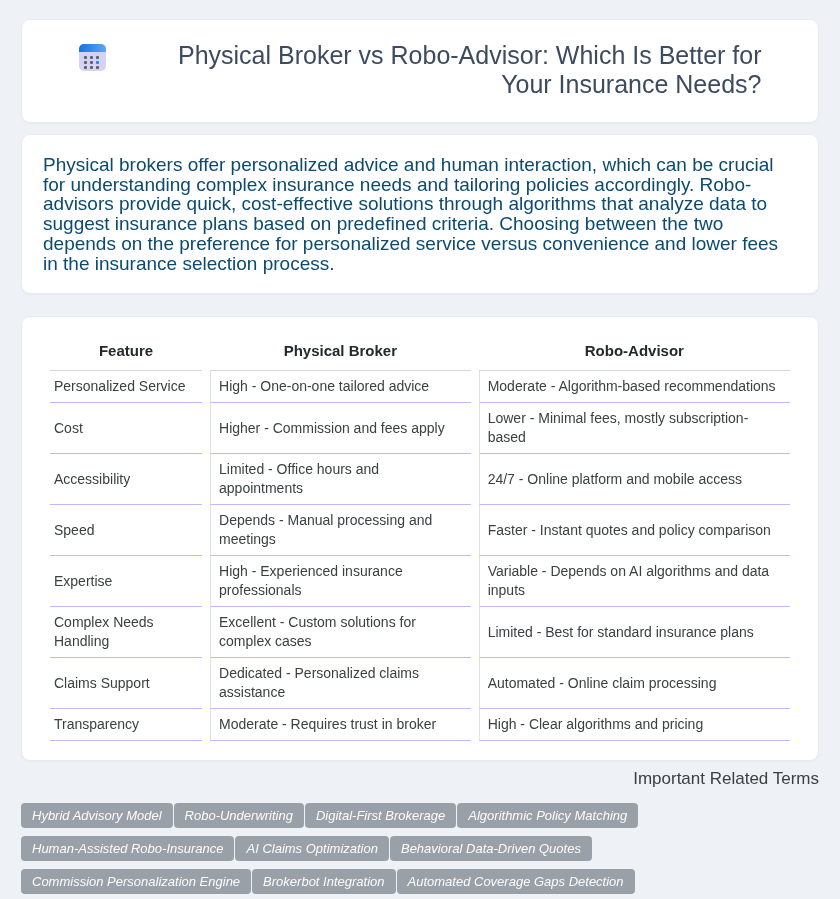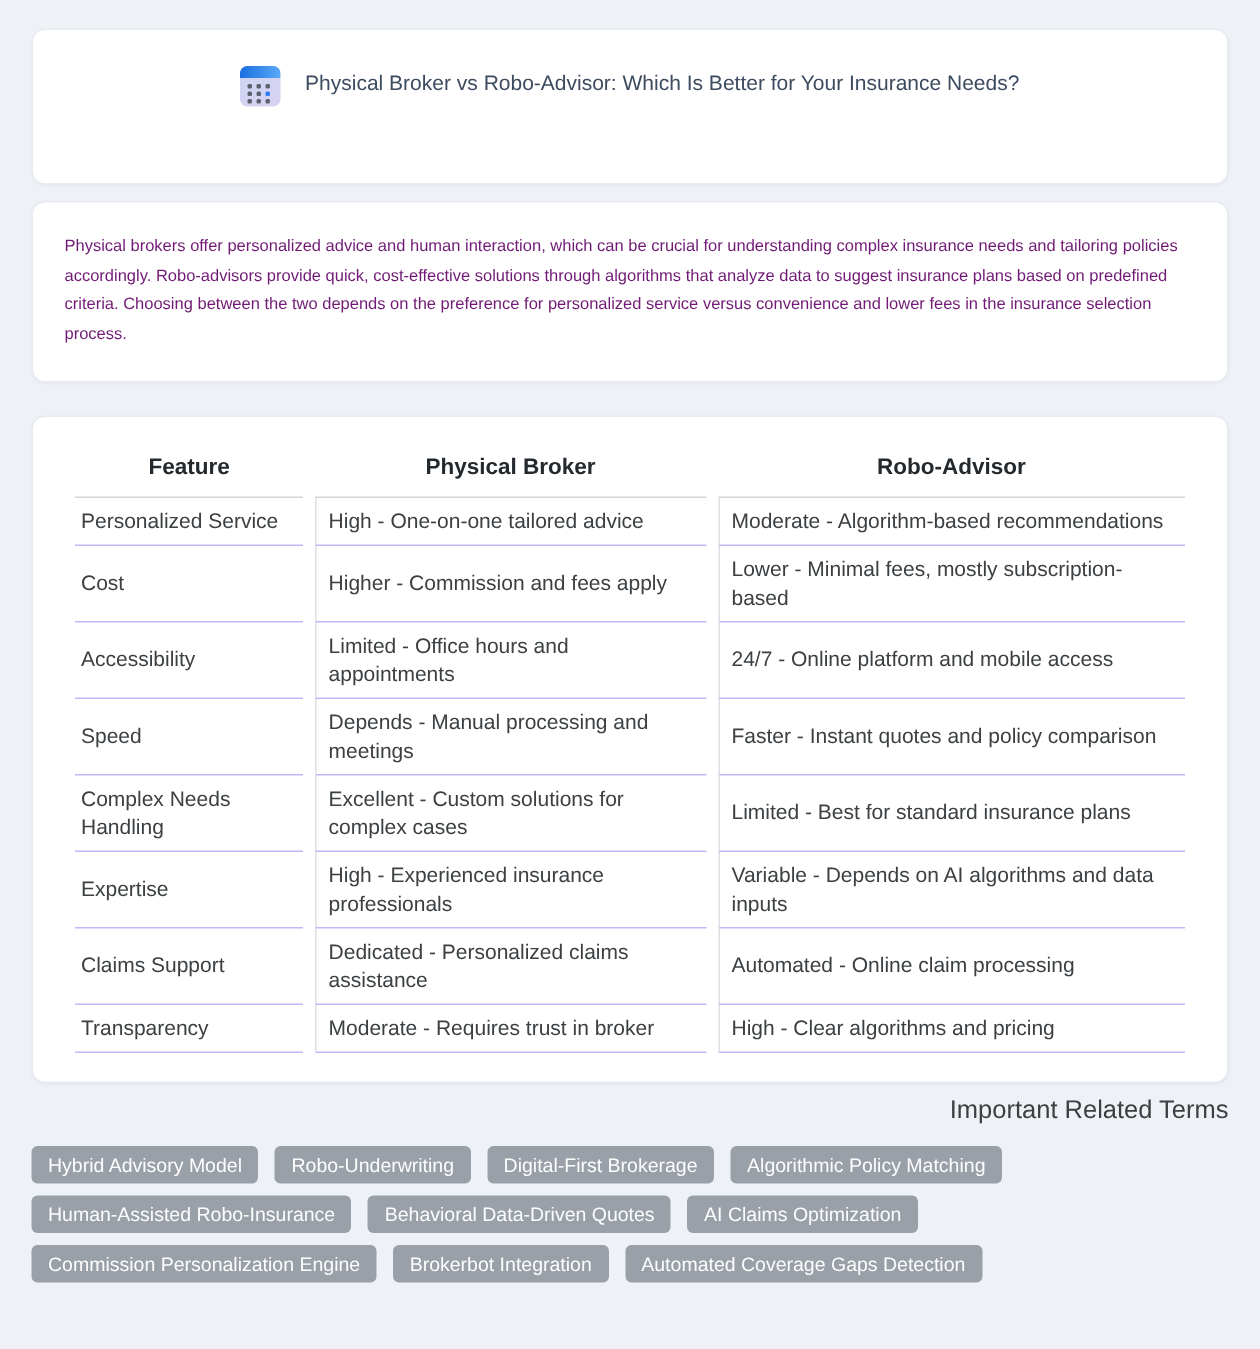--- a/index.html
+++ b/index.html
@@ -41,30 +41,30 @@
     background: linear-gradient(90deg, #1a6fe0, #58a9f8);
   }
   .calc-icon::after {
     content: ""; position: absolute; left: 5px; top: 12px;
     width: 3px; height: 3px; border-radius: 1px; background: #5c616e;
     box-shadow: 6px 0 #5c616e, 12px 0 #5c616e,
                 0 5px #5c616e, 6px 5px #5c616e, 12px 5px #2f7ef7,
                 0 10px #5c616e, 6px 10px #5c616e, 12px 10px #5c616e;
   }
   h1.title {
-    font-size: 14px;
+    font-size: 25px;
     line-height: 29px;
     font-weight: 500;
     color: #3d4b5f;
-    text-align: left;
+    text-align: right;
     max-width: 640px;
   }
   
   .desc-card { margin-top: 11px; padding: 20px 21px; }
-  .desc-card p { font-size: 11px; line-height: 19.7px; color: #701a75; }
+  .desc-card p { font-size: 19px; line-height: 19.7px; color: #0c4a6e; }
   
   .table-card { margin-top: 22px; padding: 25px 20px 19px; }
   table.compare {
     width: 100%;
     border-collapse: separate;
     border-spacing: 8px 0;
     table-layout: fixed;
   }
   col.c-feature { width: 21%; }
   col.c-broker  { width: 36%; }
@@ -88,21 +88,21 @@
   }
   table.compare td + td { border-left: 1px solid #dde0e4; padding-left: 8px; margin-left: 18px; }
   
   .terms-heading {
     margin: 8px 0 14px;
     text-align: right;
     font-size: 17px;
     font-weight: 400;
     color: #3c4043;
   }
-  .tags { display: flex; flex-wrap: wrap; gap: 8px 11px; }
+  .tags { display: flex; flex-wrap: wrap; gap: 8px 1px; font-style: italic; }
   .tag {
     background: #9aa0a8;
     color: #fdfdfe;
     font-size: 13px;
     line-height: 15px;
     padding: 5px 11px;
     border-radius: 4px;
     white-space: nowrap;
   }
 </style>
@@ -149,28 +149,28 @@
             <td>Accessibility</td>
             <td>Limited - Office hours and appointments</td>
             <td>24/7 - Online platform and mobile access</td>
           </tr>
           <tr>
             <td>Speed</td>
             <td>Depends - Manual processing and meetings</td>
             <td>Faster - Instant quotes and policy comparison</td>
           </tr>
           <tr>
+            <td>Expertise</td>
+            <td>High - Experienced insurance professionals</td>
+            <td>Variable - Depends on AI algorithms and data inputs</td>
+          </tr>
+          <tr>
             <td>Complex Needs Handling</td>
             <td>Excellent - Custom solutions for complex cases</td>
             <td>Limited - Best for standard insurance plans</td>
-          </tr>
-          <tr>
-            <td>Expertise</td>
-            <td>High - Experienced insurance professionals</td>
-            <td>Variable - Depends on AI algorithms and data inputs</td>
           </tr>
           <tr>
             <td>Claims Support</td>
             <td>Dedicated - Personalized claims assistance</td>
             <td>Automated - Online claim processing</td>
           </tr>
           <tr>
             <td>Transparency</td>
             <td>Moderate - Requires trust in broker</td>
             <td>High - Clear algorithms and pricing</td>
@@ -180,20 +180,20 @@
   </div>
 
   <h2 class="terms-heading">Important Related Terms</h2>
 
   <div class="tags" id="tags">
       <span class="tag">Hybrid Advisory Model</span>
       <span class="tag">Robo-Underwriting</span>
       <span class="tag">Digital-First Brokerage</span>
       <span class="tag">Algorithmic Policy Matching</span>
       <span class="tag">Human-Assisted Robo-Insurance</span>
+      <span class="tag">AI Claims Optimization</span>
       <span class="tag">Behavioral Data-Driven Quotes</span>
-      <span class="tag">AI Claims Optimization</span>
       <span class="tag">Commission Personalization Engine</span>
       <span class="tag">Brokerbot Integration</span>
       <span class="tag">Automated Coverage Gaps Detection</span>
     </div>
 
 </div>
 
 </body></html>

